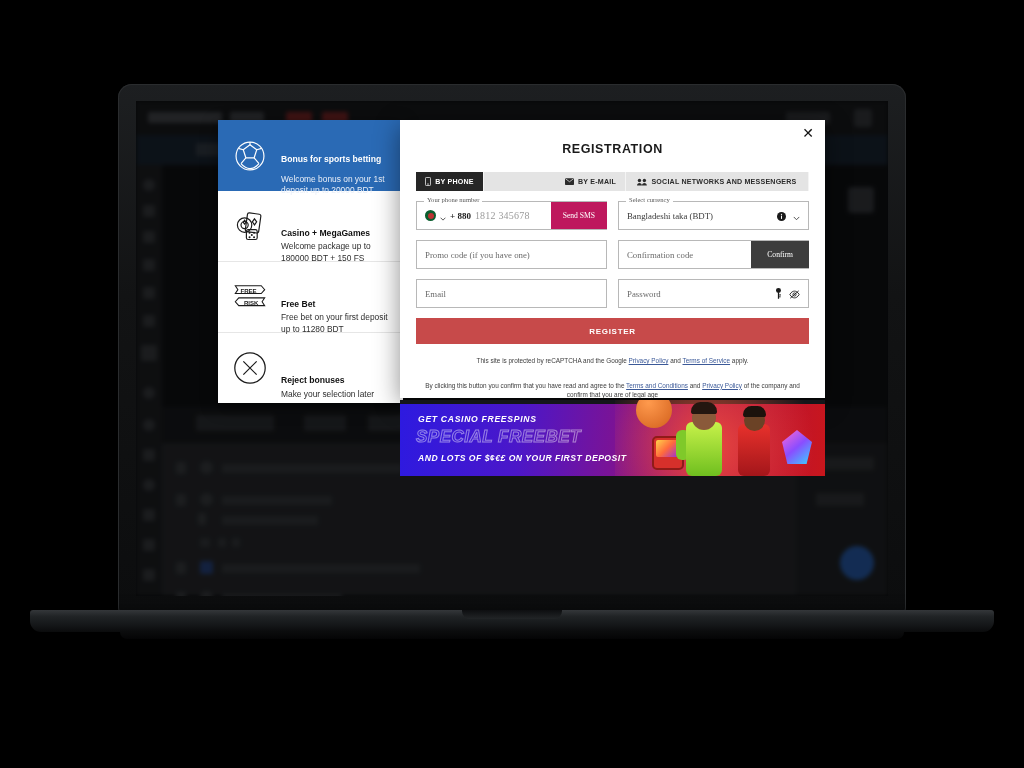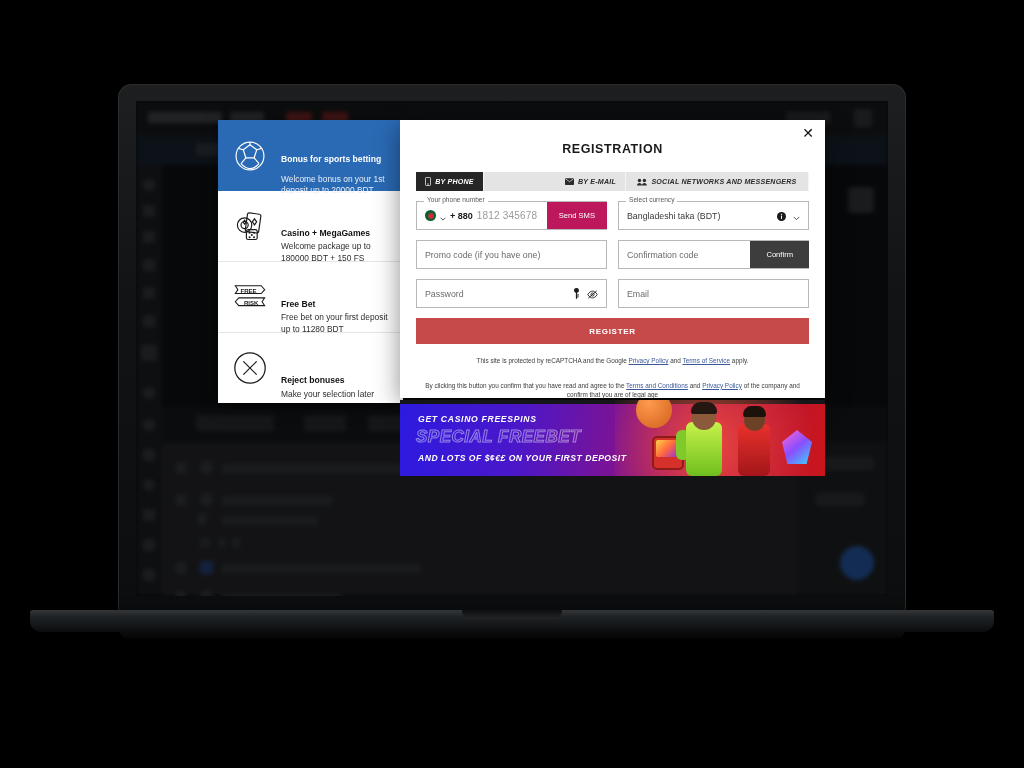--- a/index.html
+++ b/index.html
@@ -96,27 +96,27 @@
   }
   .modal-title{
     text-align:center;font-size:12.5px;font-weight:bold;letter-spacing:.6px;
     color:#1a1a1a;margin:22px 0 0 0;
   }
   .tabs{display:flex;margin:16px 16px 0 16px;height:19px;background:#e4e4e4;}
   .tab{
     display:flex;align-items:center;justify-content:center;gap:4px;
     font-size:7.1px;font-weight:bold;letter-spacing:.2px;color:#2b2b2b;
     background:#e4e4e4;padding:0 8px;white-space:nowrap;cursor:pointer;
-    border-right:1px solid #f4f4f4;box-sizing:border-box;font-style:italic;
+    border-right:1px solid #f4f4f4;box-sizing:border-box;
   }
   .tab.active{background:#262626;color:#fff;}
   .tab svg{display:block;}
 
   .form{margin:10px 16px 0 16px;}
-  .row{display:flex;gap:11px;margin-bottom:10px;}
+  .row{display:flex;gap:11px;margin-bottom:10px;font-family:Liberation Serif, serif;}
   .col{flex:1;min-width:0;position:relative;}
 
   .fld{
     position:relative;height:29px;border:1px solid #b8b8b8;background:#fff;
     box-sizing:border-box;display:flex;align-items:center;
   }
   .fld.legend{border-top-color:#b8b8b8;}
   .legend-lbl{
     position:absolute;left:7px;top:-5px;background:#fff;padding:0 3px;
     font-size:6.6px;color:#5a5a5a;line-height:1;
@@ -432,45 +432,45 @@
             <div class="fld">
               <span class="fld-ph">Confirmation code</span>
               <div class="btn-dark" style="background:#3d3d3d;padding:0 16px;">Confirm</div>
             </div>
           </div>
         </div>
 
         <div class="row">
           <div class="col">
             <div class="fld">
+              <span class="fld-ph">Email</span>
+            </div>
+          </div>
+          <div class="col">
+            <div class="fld">
               <span class="fld-ph">Password</span>
               <span class="icon-r">
                 <span>
                   <svg width="7" height="11" viewBox="0 0 9 14" fill="#1a1a1a">
                     <circle cx="4.5" cy="3.2" r="3.2"></circle>
                     <rect x="3.7" y="5.6" width="1.6" height="8.2"></rect>
                     <rect x="5.3" y="8.2" width="2.4" height="1.3"></rect>
                     <rect x="5.3" y="10.6" width="1.9" height="1.3"></rect>
                   </svg>
                 </span>
                 <span>
                   <svg width="11" height="9" viewBox="0 0 14 11" fill="none" stroke="#1a1a1a" stroke-width="1.1">
                     <path d="M1 5.5 C3 2.2 5 1.2 7 1.2 C9 1.2 11 2.2 13 5.5 C11 8.8 9 9.8 7 9.8 C5 9.8 3 8.8 1 5.5 Z"></path>
                     <circle cx="7" cy="5.5" r="2"></circle>
                     <path d="M1.6 10.2 L12.4 0.8"></path>
                   </svg>
                 </span>
               </span>
             </div>
           </div>
-          <div class="col">
-            <div class="fld">
-              <span class="fld-ph">Email</span>
-            </div>
-          </div>
         </div>
 
       </div>
 
       <div class="register-btn">REGISTER</div>
 
       <div class="legal">
         <span>This site is protected by reCAPTCHA and the Google </span><a href="#">Privacy Policy</a><span> and </span><a href="#">Terms of Service</a><span> apply.</span>
       </div>
 

